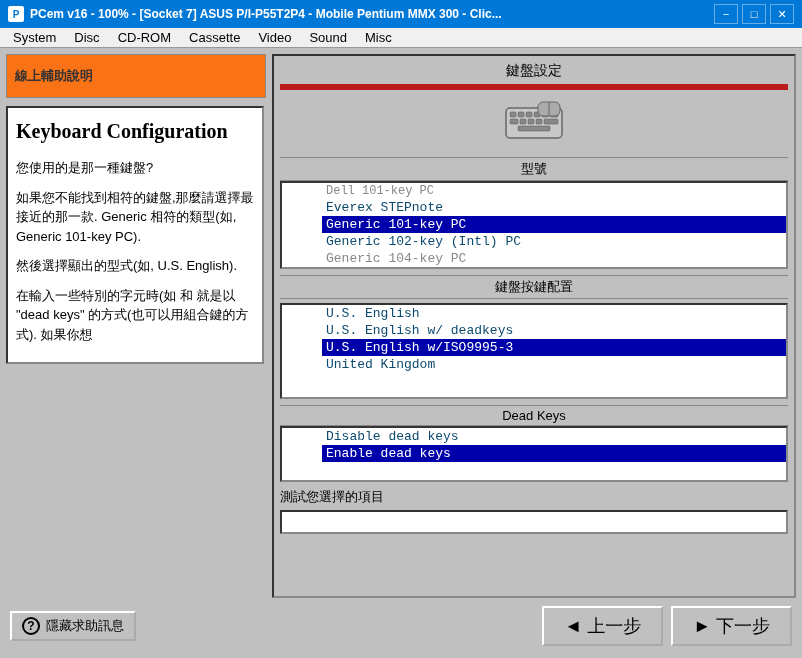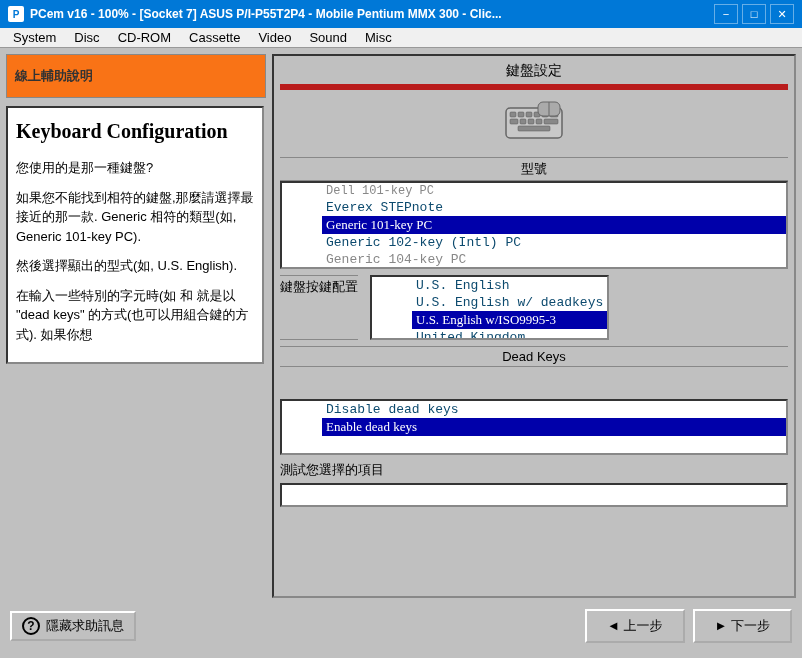--- a/index.html
+++ b/index.html
@@ -137,21 +137,20 @@
     }
     .list-item {
       padding: 1px 4px;
       cursor: pointer;
       white-space: nowrap;
       color: #0c4a6e;
     }
     .list-item.selected {
       background: #0000aa;
       color: white;
-      font-family: Liberation Serif, serif;
     }
     .list-item.partial-visible {
       color: #000;
     }
 
     
     .list-box::-webkit-scrollbar { width: 16px; }
     .list-box::-webkit-scrollbar-track { background: #c0c0c0; border: 1px inset #888; }
     .list-box::-webkit-scrollbar-thumb { background: #c0c0c0; border: 2px outset #fff; }
 
@@ -214,21 +213,21 @@
       font-size: 12px;
     }
     .nav-buttons {
       display: flex;
       gap: 8px;
     }
     .nav-btn {
       background: #c0c0c0;
       border: 2px outset #fff;
       padding: 6px 20px;
-      font-size: 13px;
+      font-size: 18px;
       cursor: pointer;
       display: flex;
       align-items: center;
       gap: 6px;
     }
 
     .right-section-container {
       background: #c0c0c0;
       border: 2px inset #888;
       padding: 6px;
@@ -316,33 +315,33 @@
         <div class="section-label">型號</div>
         <div class="list-box" style="height:88px;">
           <div class="list-item partial-visible" style="color:#888; font-size:12px;">Dell 101-key PC</div>
           <div class="list-item">Everex STEPnote</div>
           <div class="list-item selected">Generic 101-key PC</div>
           <div class="list-item">Generic 102-key (Intl) PC</div>
           <div class="list-item" style="color:#888;">Generic 104-key PC</div>
         </div>
       </div>
 
-      <div style="display:flex; flex-direction:row; gap:12px;">
+      <div style="display:flex; flex-direction:column; gap:4px;justify-content:center;">
         <div class="section-label">鍵盤按鍵配置</div>
-        <div class="list-box" style="height:65px;">
+        <div class="list-box" style="height:96px;">
           <div class="list-item">U.S. English</div>
           <div class="list-item">U.S. English w/ deadkeys</div>
           <div class="list-item selected">U.S. English w/ISO9995-3</div>
           <div class="list-item">United Kingdom</div>
         </div>
       </div>
 
       <div style="display:flex; flex-direction:column; gap:0;justify-content:center;">
         <div class="section-label">Dead Keys</div>
-        <div class="list-box" style="height:56px;margin-top:32px;">
+        <div class="list-box" style="height:56px;">
           <div class="list-item">Disable dead keys</div>
           <div class="list-item selected">Enable dead keys</div>
         </div>
       </div>
 
       <div class="test-section">
         <div class="test-label">測試您選擇的項目</div>
         <input class="test-input" type="text" value="" style="">
       </div>
     </div>

